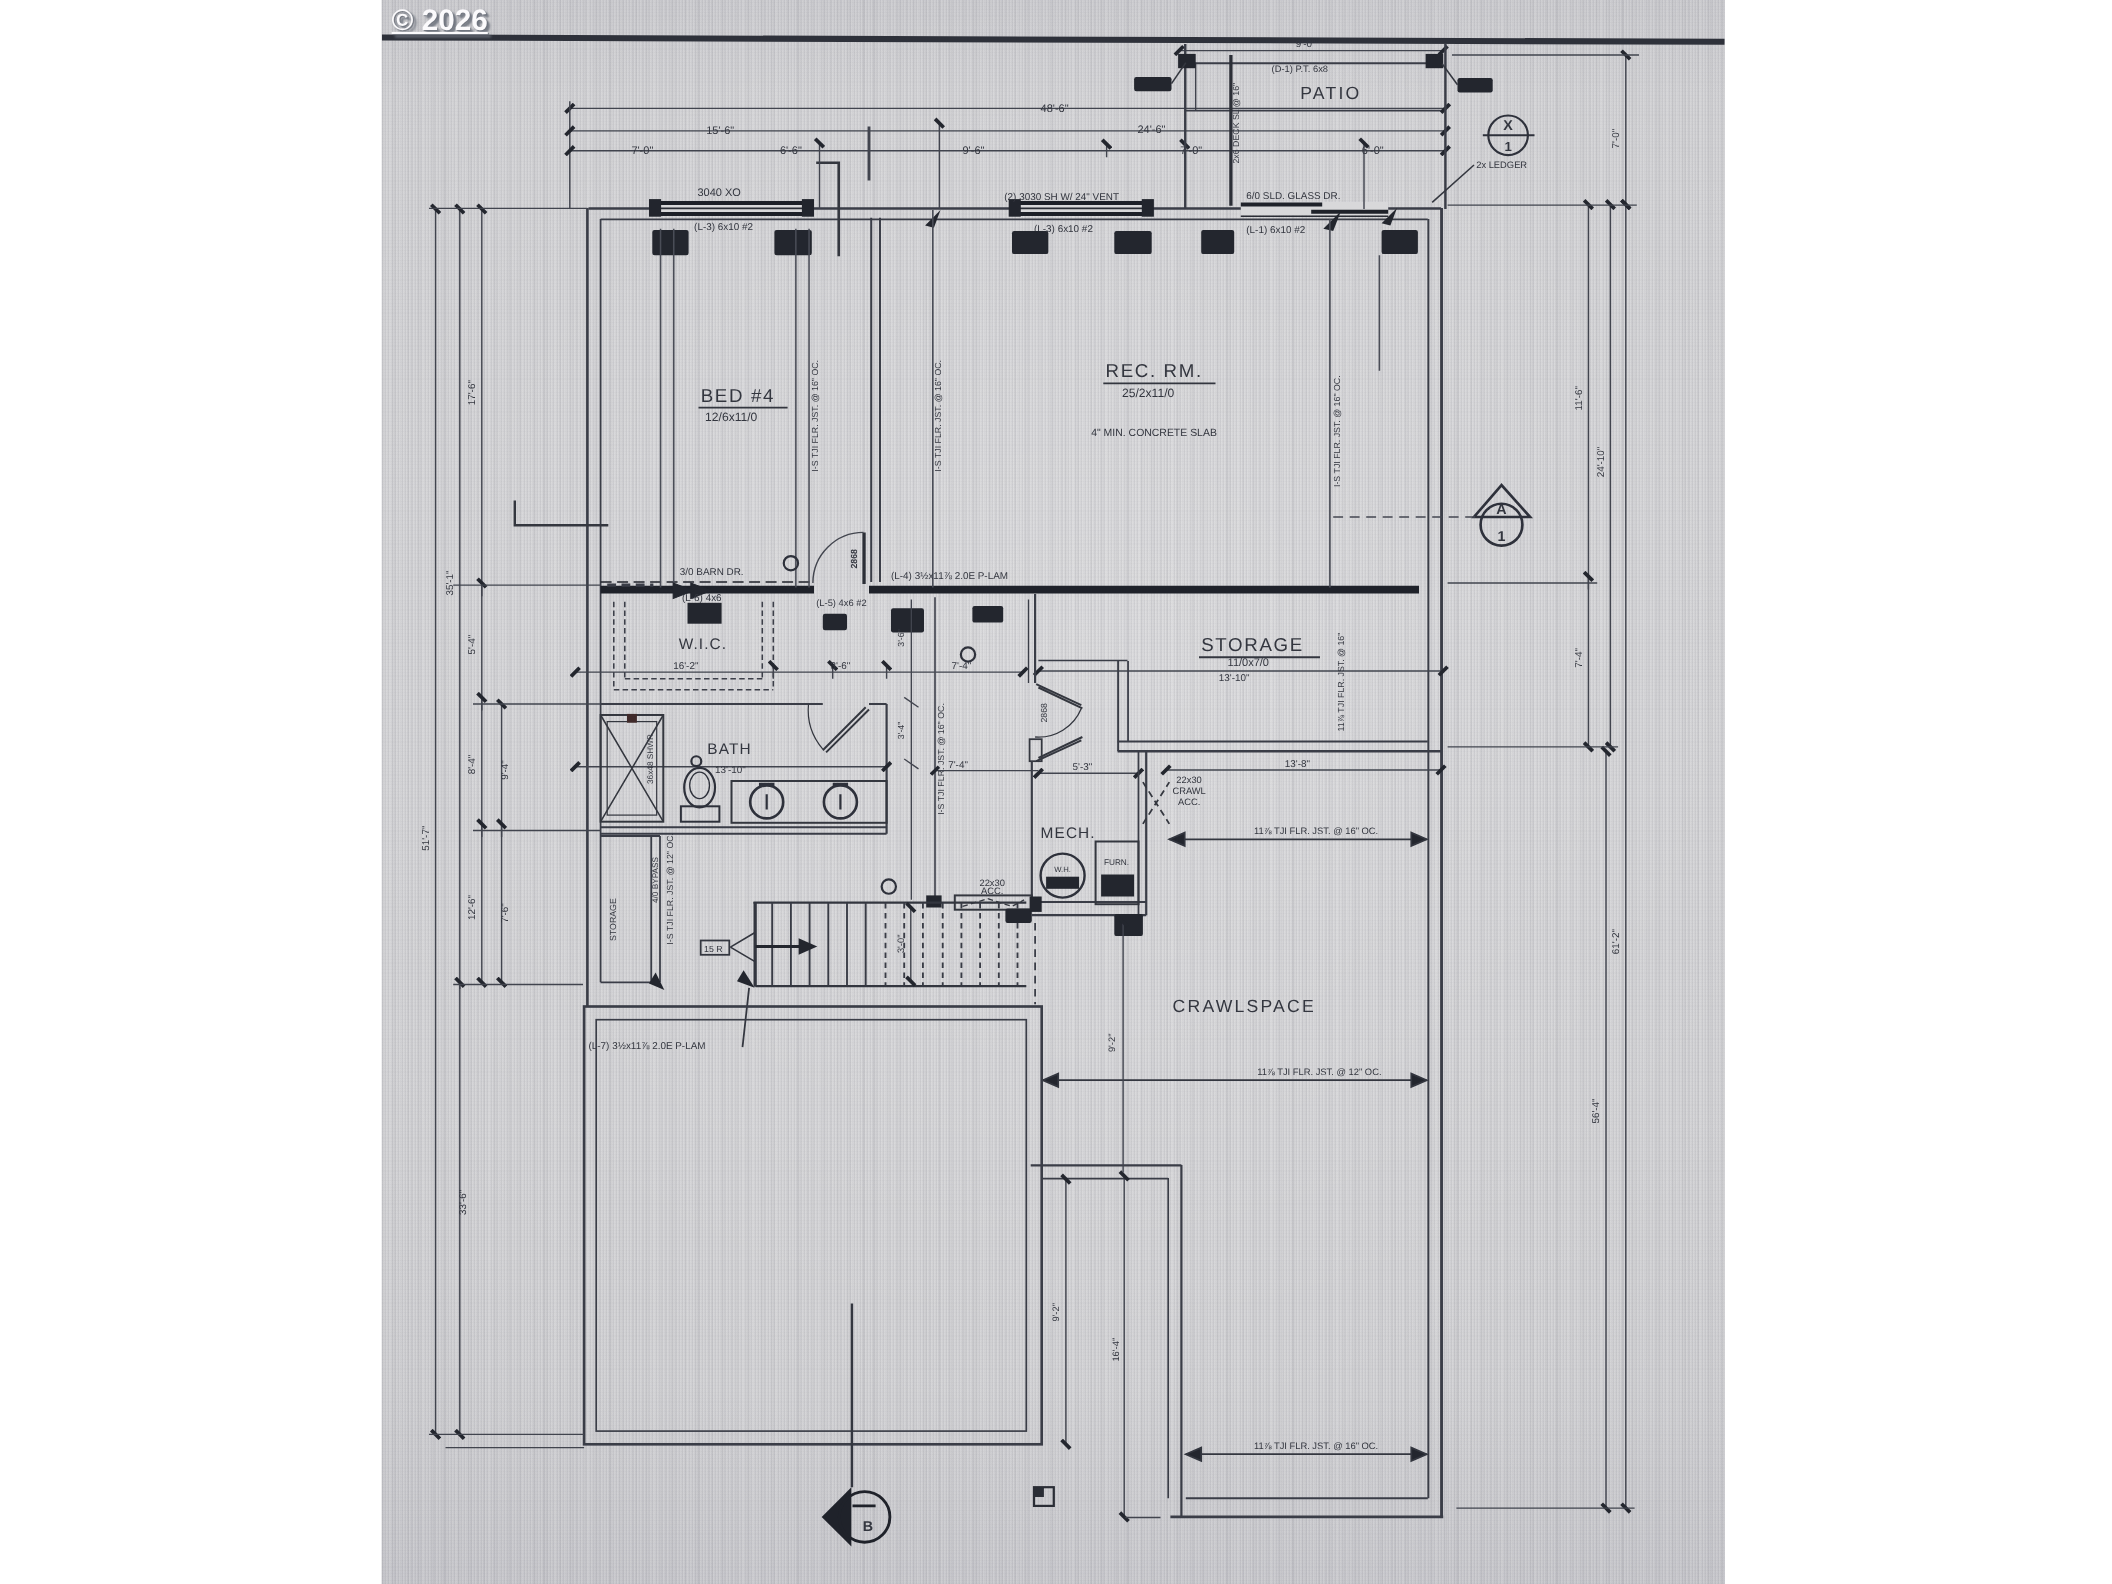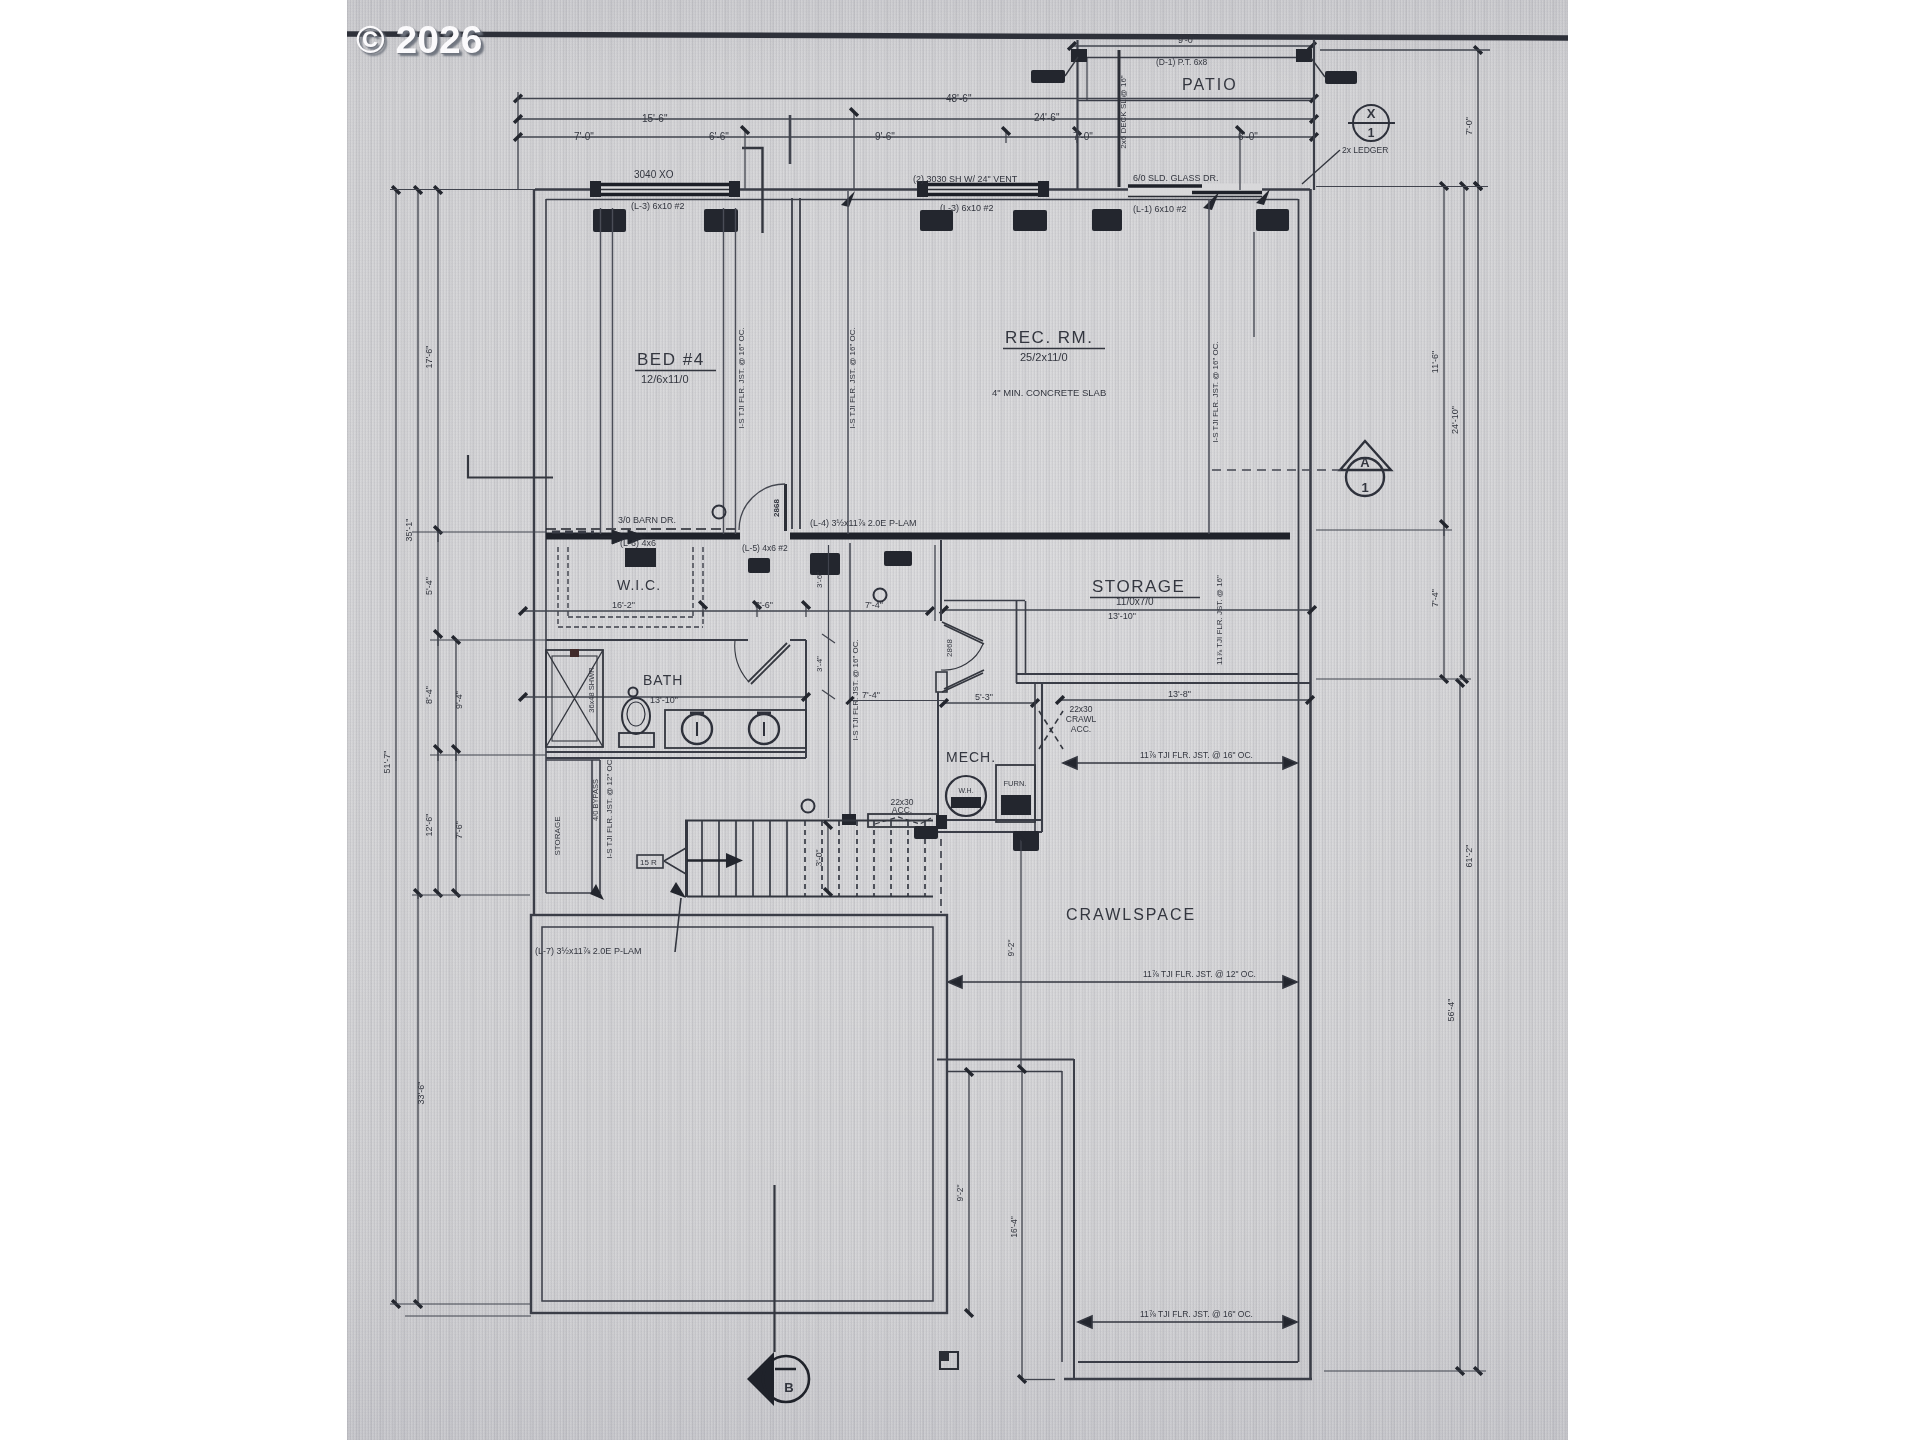--- a/index.html
+++ b/index.html
@@ -6,22 +6,22 @@
 #page{position:relative;width:1920px;height:1440px;background:#ffffff;font-family:"Liberation Sans",sans-serif;}
 #photo{position:absolute;left:347px;top:0;width:1221px;height:1440px;
  background-color:#d2d2d4;
  background-image:
   repeating-linear-gradient(90deg, rgba(105,105,118,0.10) 0 1px, rgba(255,255,255,0.05) 1px 2px, rgba(160,160,170,0.05) 2px 3px),
   repeating-linear-gradient(90deg, rgba(100,100,112,0.05) 0 2px, rgba(230,230,235,0.04) 2px 9px, rgba(120,120,132,0.05) 9px 13px, rgba(225,225,230,0.03) 13px 23px),
   repeating-linear-gradient(0deg, rgba(110,110,122,0.028) 0 1px, rgba(235,235,240,0.02) 1px 3px),
   linear-gradient(180deg, rgba(190,190,196,0.35) 0%, rgba(214,214,218,0.0) 6%, rgba(214,214,218,0.0) 88%, rgba(186,186,194,0.30) 100%),
   radial-gradient(ellipse 120% 90% at 52% 42%, rgba(255,255,255,0.20) 0%, rgba(214,214,220,0.0) 55%, rgba(120,120,134,0.16) 100%);
  overflow:hidden;}
-#wm{position:absolute;left:9px;top:18px;font-weight:bold;font-size:39px;color:#fbfafc;
- text-shadow:3px 3px 2px rgba(110,115,125,0.95), 1px 1px 1px rgba(90,95,105,0.8);letter-spacing:0px;}
+#wm{position:absolute;left:9px;top:3px;font-weight:bold;font-size:27px;color:#fbfafc;
+ text-shadow:3px 3px 2px rgba(110,115,125,0.95), 1px 1px 1px rgba(90,95,105,0.8);letter-spacing:0px;text-decoration:underline;}
 svg{position:absolute;left:0;top:0;filter:blur(0.6px);}
 svg text{font-family:"Liberation Sans",sans-serif;fill:#33363f;}
 </style>
 </head>
 <body>
 <div id="page">
 
 <div id="photo">
 <svg width="1221" height="1440" viewBox="347 0 1221 1440">
 <defs>

